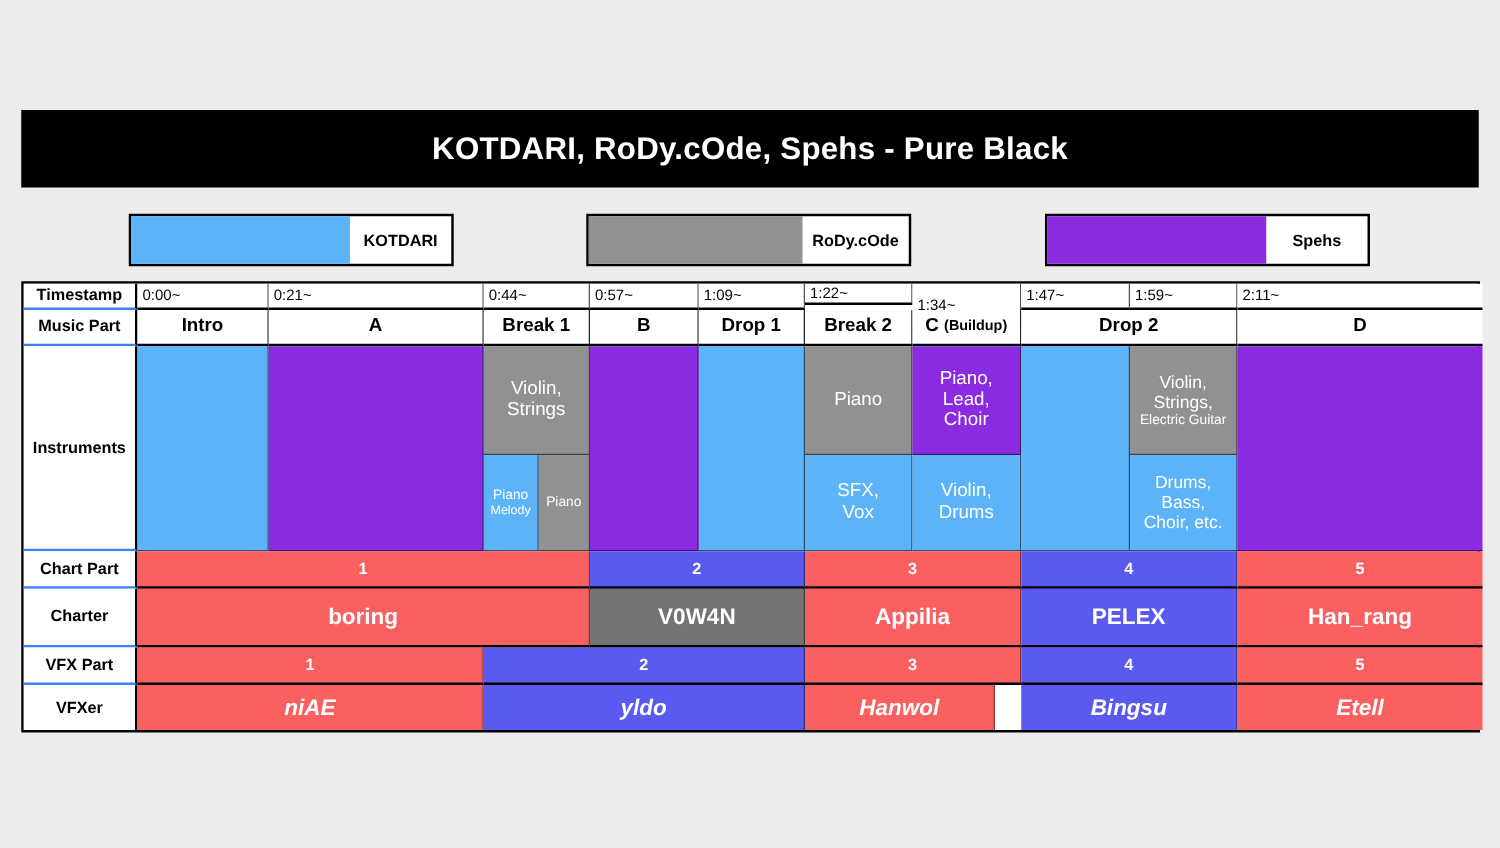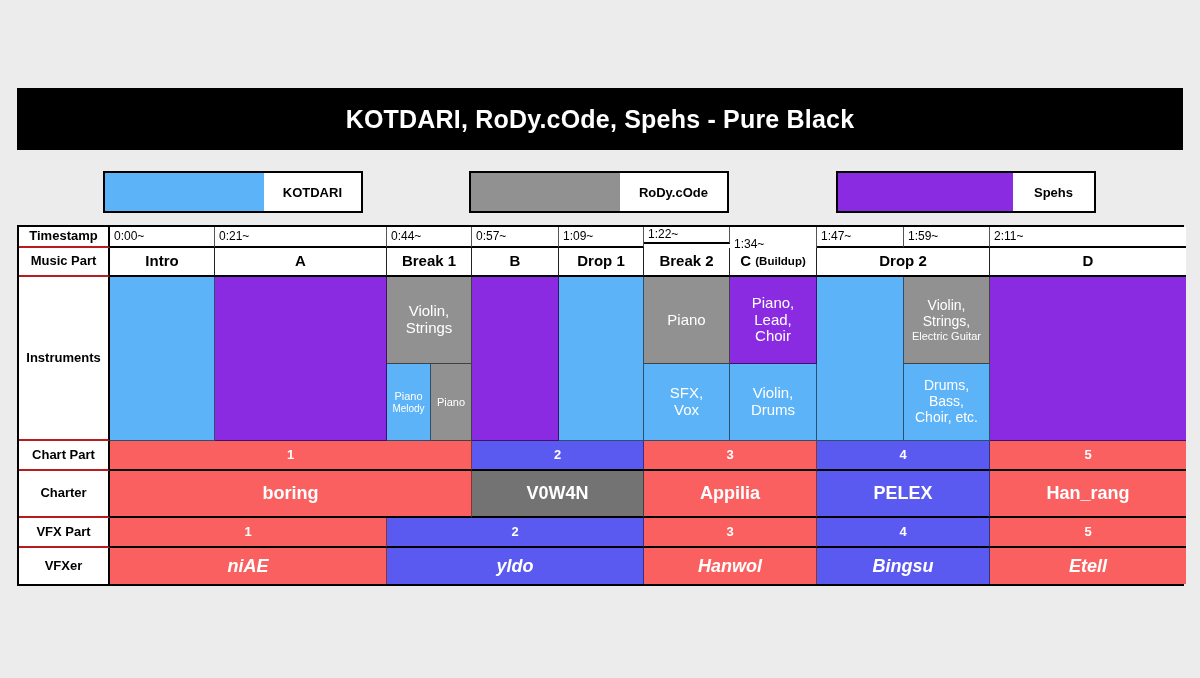--- a/index.html
+++ b/index.html
@@ -34,21 +34,21 @@
     top: 0; height: 42px;
     border: 2px solid #000;
     background: #ffffff;
     display: flex; align-items: stretch;
   }
   .legend-swatch { height: 100%; }
   .legend-label {
     flex: 1;
     display: flex; align-items: center; justify-content: center;
     font-size: 13px; font-weight: bold; color: #000;
-    padding: 0 19px; white-space: nowrap;
+    padding: 0 8px; white-space: nowrap;
   }
 
   
   #grid {
     position: absolute;
     left: 17px; top: 225px;
     width: 1167px; height: 361px;
     border: 2px solid #000;
     background: #ffffff;
   }
@@ -56,21 +56,21 @@
     position: absolute;
     overflow: hidden;
     display: flex; align-items: center; justify-content: center;
     text-align: center;
     line-height: 1.12;
   }
   .rowlabel {
     font-size: 13px; font-weight: bold; color: #000;
     background: #ffffff;
     border-right: 2px solid #000;
-    border-bottom: 2px solid #b91c1c;
+    border-bottom: 2px solid #3b82f6;
   }
   .rowlabel.last { border-bottom: none; }
 
   .ts {
     font-size: 12px; color: #000; background: #fff;
     justify-content: flex-start; padding-left: 4px;
     border-right: 1px solid #555; border-bottom: 2px solid #000;
   }
   .ts.edge-last { border-right: none; }
 
@@ -207,18 +207,18 @@
     <div class="cell bandrow name edge-last" style="left: 971px; top: 244px; width: 196px; height: 47px; background: rgb(250, 96, 96);">Han_rang</div>
 
     <div class="cell bandrow num" style="left: 91px; top: 291px; width: 277px; height: 30px; background: rgb(250, 96, 96);">1</div>
     <div class="cell bandrow num" style="left: 368px; top: 291px; width: 257px; height: 30px; background: rgb(90, 90, 240);">2</div>
     <div class="cell bandrow num" style="left: 625px; top: 291px; width: 173px; height: 30px; background: rgb(250, 96, 96);">3</div>
     <div class="cell bandrow num" style="left: 798px; top: 291px; width: 173px; height: 30px; background: rgb(90, 90, 240);">4</div>
     <div class="cell bandrow num edge-last" style="left: 971px; top: 291px; width: 196px; height: 30px; background: rgb(250, 96, 96);">5</div>
 
     <div class="cell bandrow name edge-bottom" style="left: 91px; top: 321px; width: 277px; height: 36px; background: rgb(250, 96, 96);">niAE</div>
     <div class="cell bandrow name edge-bottom" style="left: 368px; top: 321px; width: 257px; height: 36px; background: rgb(90, 90, 240);">yldo</div>
-    <div class="cell bandrow name edge-bottom" style="left: 625px; top: 321px; width: 173px; height: 36px; background: rgb(250, 96, 96);">Hanwol</div>
+    <div class="cell bandrow name edge-bottom" style="left: 625px; top: 321px; width: 152px; height: 36px; background: rgb(250, 96, 96);">Hanwol</div>
     <div class="cell bandrow name edge-bottom" style="left: 798px; top: 321px; width: 173px; height: 36px; background: rgb(90, 90, 240);">Bingsu</div>
     <div class="cell bandrow name edge-bottom edge-last" style="left: 971px; top: 321px; width: 196px; height: 36px; background: rgb(250, 96, 96);">Etell</div>
 
   </div>
 </div>
 
 </body></html>

